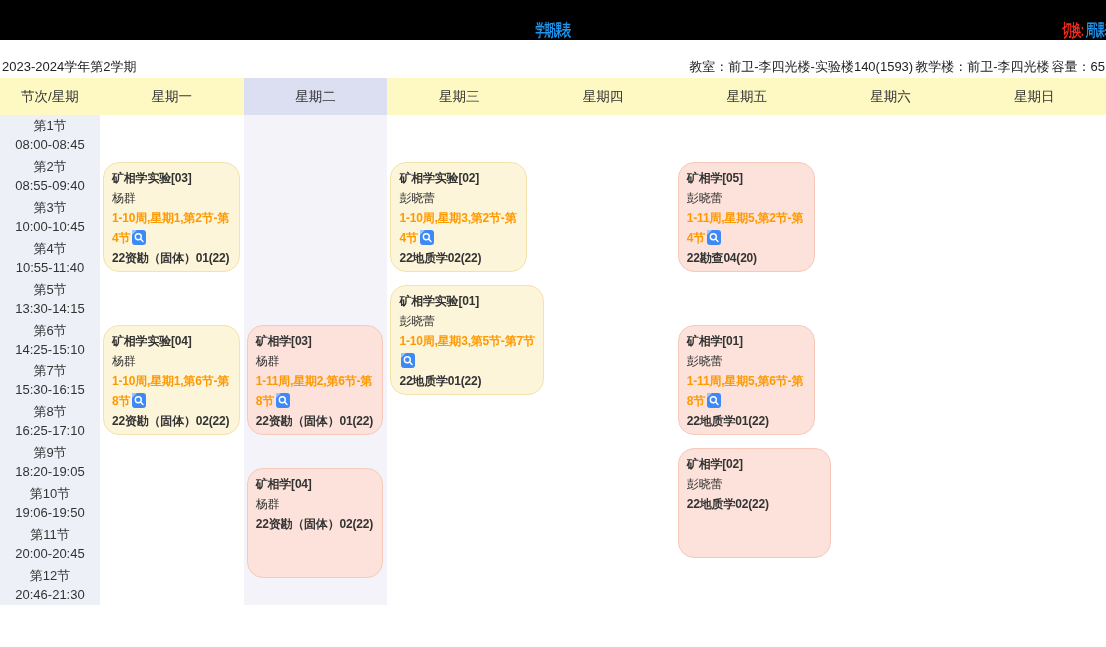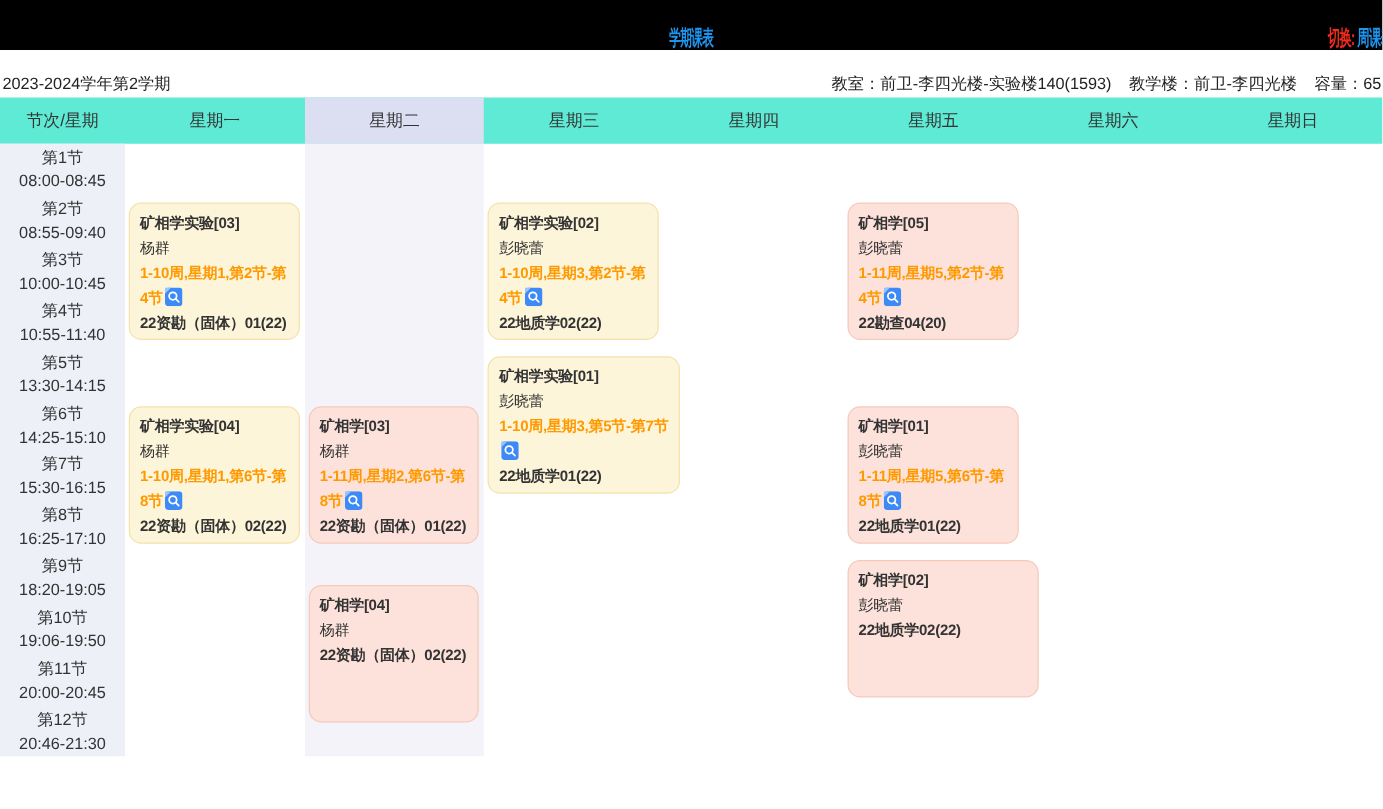--- a/index.html
+++ b/index.html
@@ -23,41 +23,41 @@
   .switch-label{color:#f22b1c;}
   .switch-link{color:#1e96f0;cursor:pointer;margin-left:4px;}
   
   .subbar{
     position:absolute;left:0;top:56px;width:1106px;height:22px;
     display:flex;justify-content:space-between;align-items:center;
     font-size:13px;color:#222;background:#fff;
   }
   .subbar .semester{padding-left:2px;white-space:nowrap;}
   .subbar .roominfo{white-space:nowrap;padding-right:1px;}
-  .subbar .roominfo .gap{margin-left:14px;}
+  .subbar .roominfo .gap{margin-left:2px;}
   
   .header-row{
     position:absolute;left:0;top:78px;width:1106px;height:37px;
-    background:#5eead4;display:flex;font-size:13.5px;color:#333;
+    background:#fef9c3;display:flex;font-size:13.5px;color:#333;
   }
   .header-row .cell{display:flex;align-items:center;justify-content:center;height:100%;}
   .header-row .corner{width:100px;flex:none;}
   .header-row .day{flex:1;}
   .header-row .day.hl{background:#dcdff1;}
   
   .board{position:absolute;left:0;top:115px;width:1106px;height:490px;}
   .timecol{position:absolute;left:0;top:0;width:100px;height:490px;background:#eef0f8;}
   .period{
     height:40.8333px;display:flex;flex-direction:column;align-items:center;justify-content:center;
     font-size:13px;color:#333;line-height:19px;
   }
   .tintcol{position:absolute;top:0;height:490px;background:#f3f3f9;}
   
   .card{
-    position:absolute;box-sizing:border-box;height:110px;border-radius:10px;
+    position:absolute;box-sizing:border-box;height:110px;border-radius:16px;
     padding:5px 8px;font-size:12px;line-height:20px;color:#333;cursor:pointer;
     letter-spacing:-0.2px;overflow:hidden;
   }
   .card.yellow{background:#fdf5da;border:1px solid #f3e2ac;}
   .card.pink{background:#fce2da;border:1px solid #f6c9bb;}
   .card .t{font-weight:600;white-space:nowrap;}
   .card .te{white-space:nowrap;}
   .card .sc{color:#ff9900;font-weight:bold;word-break:break-all;}
   .card .cl{font-weight:bold;white-space:nowrap;}
   .icon{display:inline-block;width:14px;height:15px;vertical-align:-3px;margin-left:2px;cursor:pointer;}

